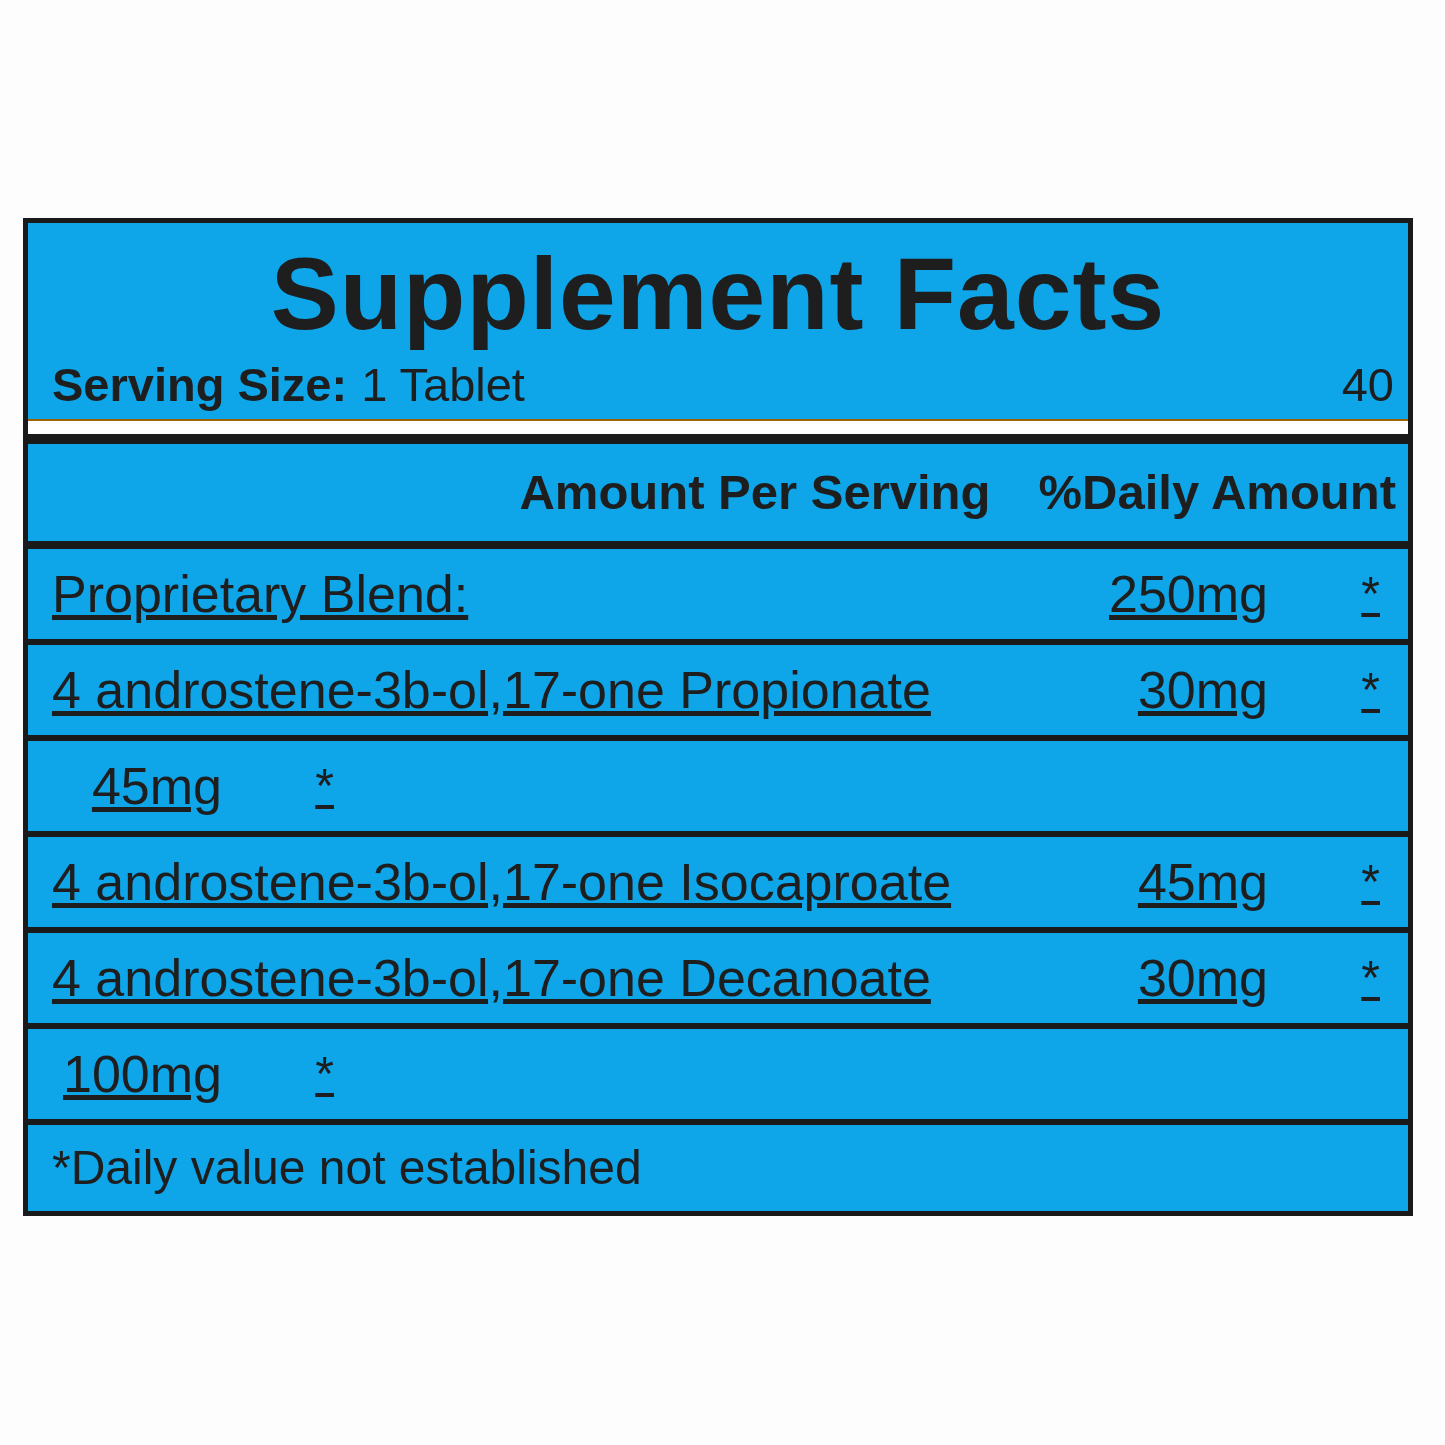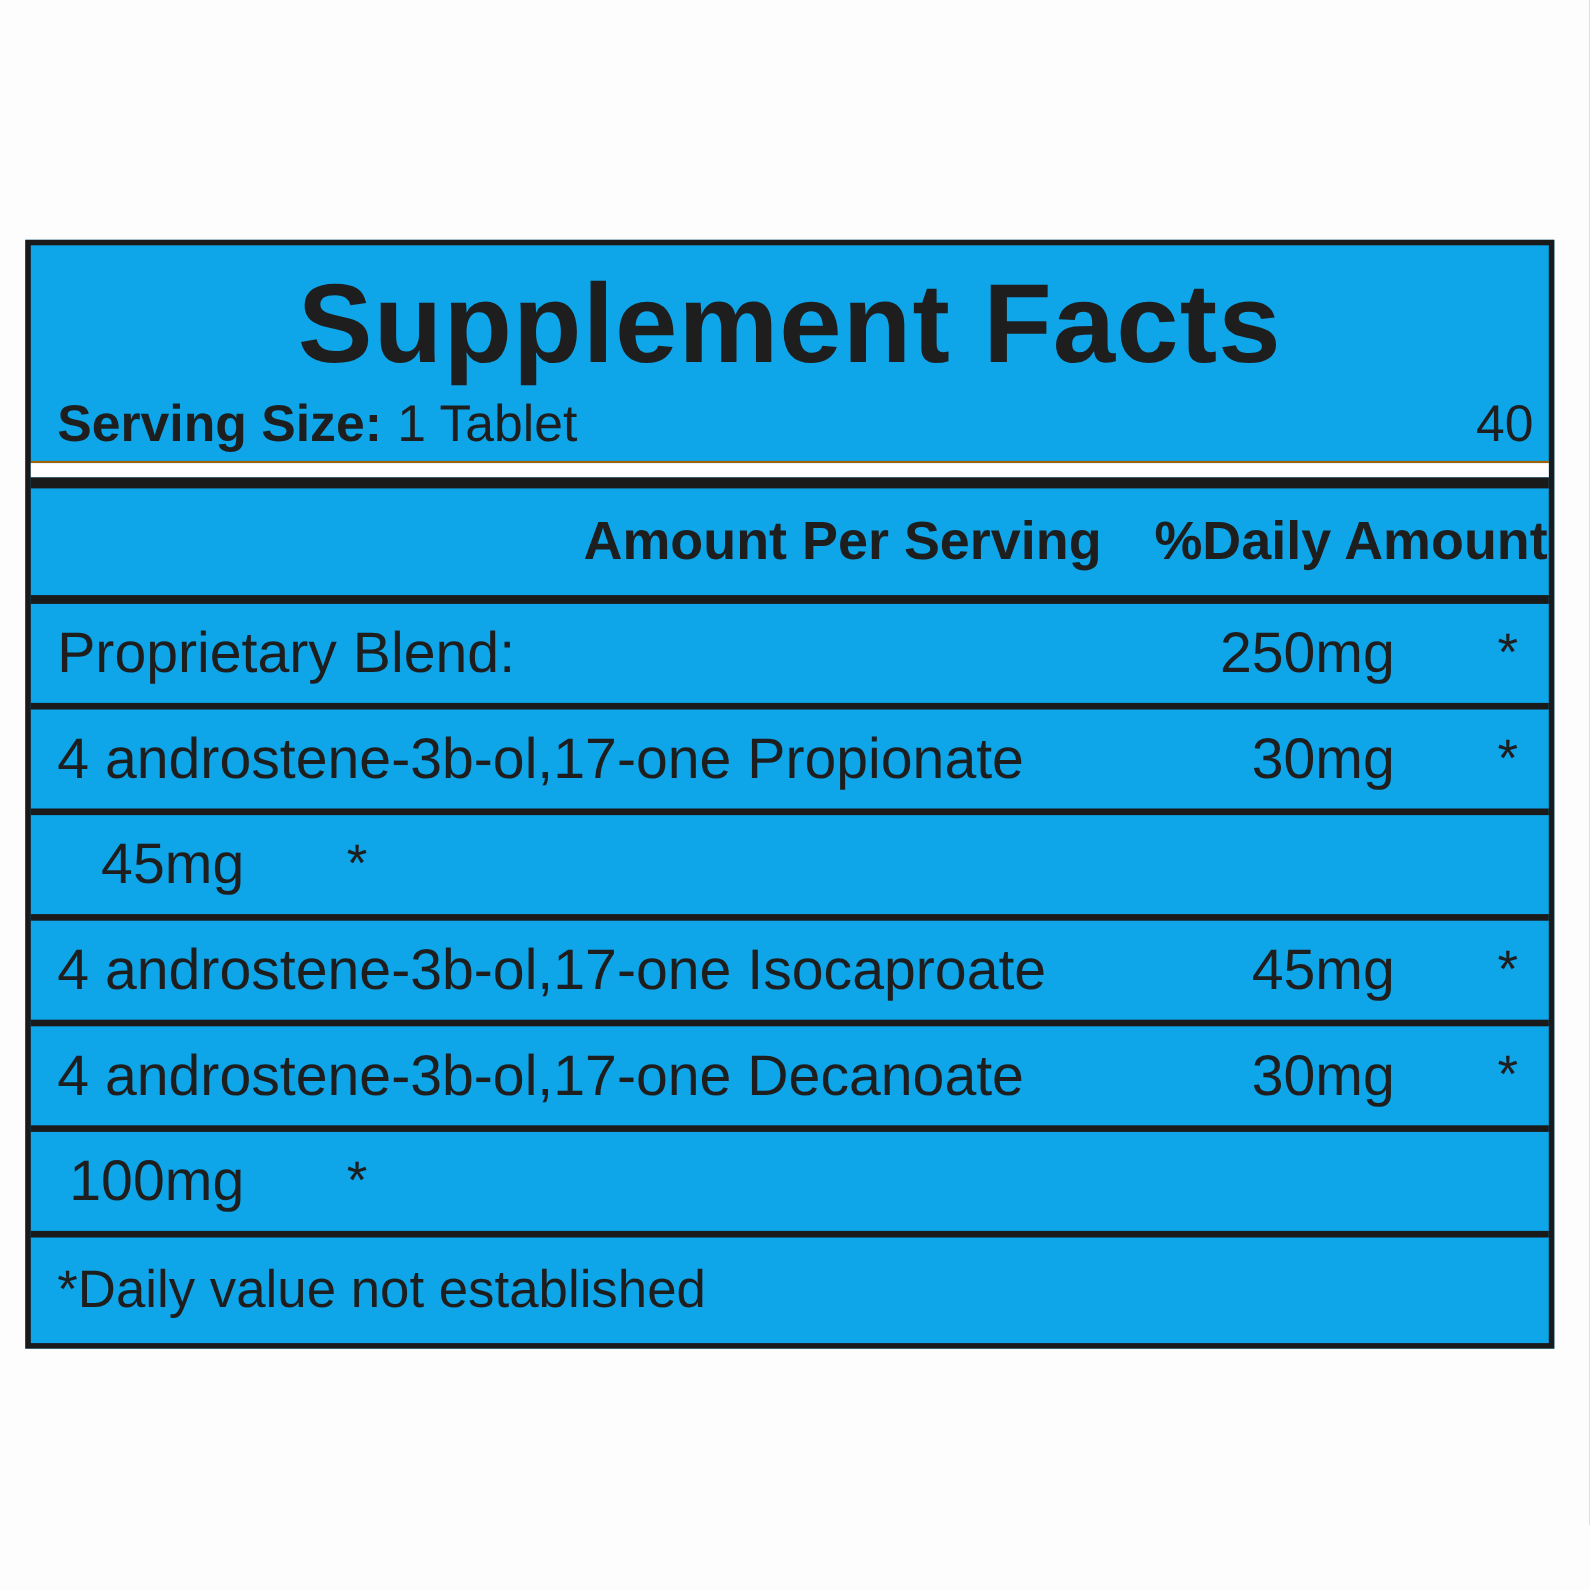--- a/index.html
+++ b/index.html
@@ -46,47 +46,48 @@
   .serving-group { display: flex; gap: 14px; }
   .bold { font-weight: bold; }
   .rule-gap { height: 13px; background: #ffffff; }
   .rule-thick { height: 10px; background: #1a1a1a; }
   .header-row {
     display: flex;
     justify-content: flex-end;
     align-items: center;
     gap: 48px;
     height: 97px;
-    padding-right: 1px;
+    padding-right: 12px;
     font-weight: bold;
     font-size: 49px;
     border-bottom: 8px solid #1a1a1a;
     white-space: nowrap;
   }
   .ing-row {
     display: flex;
     align-items: center;
     height: 90px;
     padding-left: 24px;
     border-bottom: 6px solid #1a1a1a;
     font-size: 52px;
     white-space: nowrap;
+    text-decoration: underline;
   }
   .ing-row .name { flex: 1; overflow: hidden; }
   .ing-row .amount { width: 170px; text-align: right; flex: none; }
   .ing-row .dv {
     width: 140px;
     flex: none;
     text-align: right;
     padding-right: 28px;
     box-sizing: border-box;
     font-size: 48px;
   }
   .footnote {
-    height: 96px;
+    height: 86px;
     display: flex;
     align-items: center;
     padding-left: 24px;
     font-size: 48px;
   }
 </style>
 </head>
 <body>
 
 <div class="panel">

